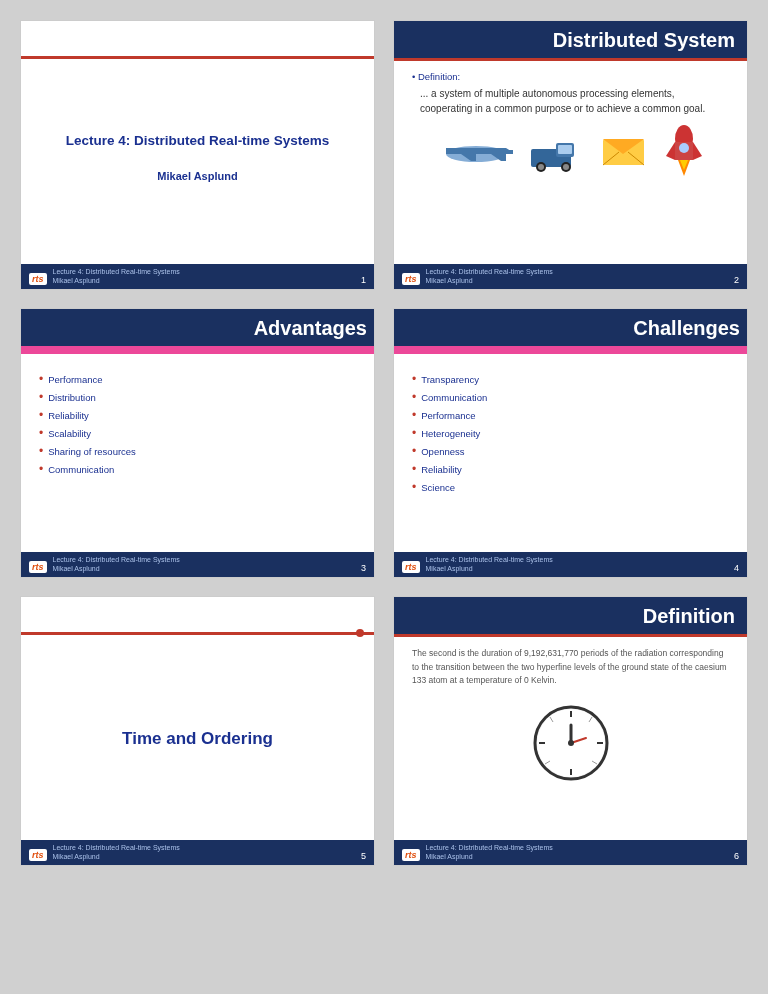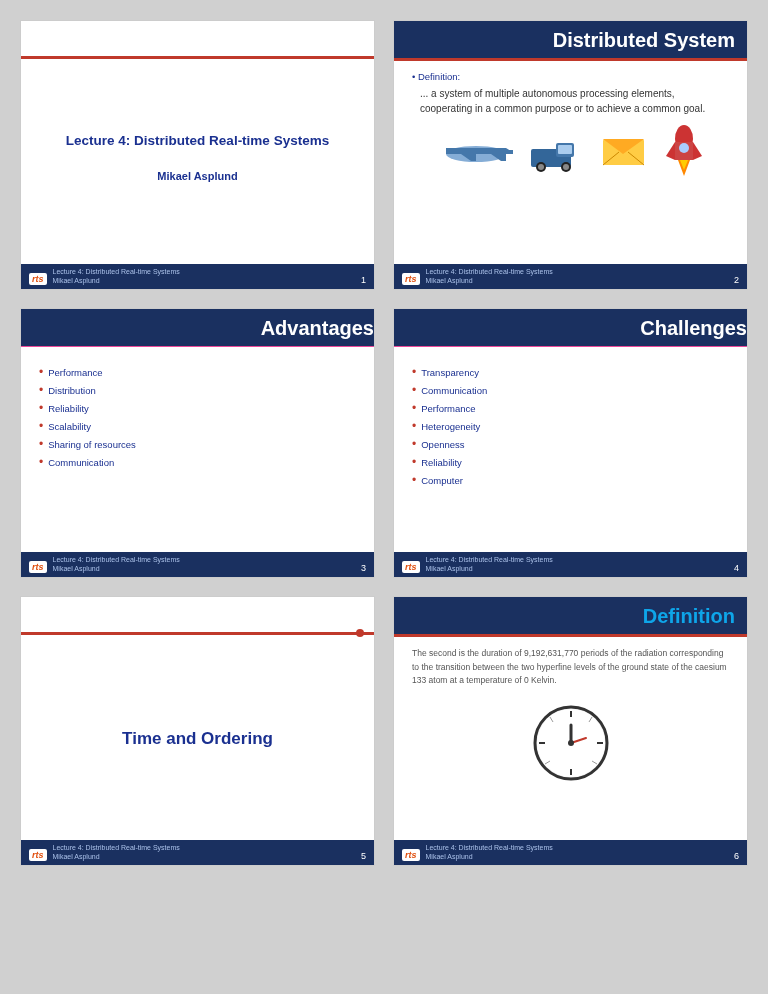--- a/index.html
+++ b/index.html
@@ -133,23 +133,23 @@
       align-items: center;
       justify-content: center;
       gap: 10px;
       margin-top: 8px;
     }
 
     
     .slide-3 .slide-title-bar,
     .slide-4 .slide-title-bar {
       background: #1a3060;
-      border-bottom: 1px solid #ec4899;
+      border-bottom: 8px solid #ec4899;
       justify-content: flex-end;
-      padding-right: 0;
+      padding-right: 7px;
     }
     .slide-3 .slide-title-bar h2,
     .slide-4 .slide-title-bar h2 {
       color: #fff;
     }
     .bullet-list {
       list-style: none;
       padding: 0;
       margin-top: 6px;
     }
@@ -183,21 +183,21 @@
       color: #1a3090;
       text-align: left;
     }
     .slide-6 .slide-title-bar {
       background: #1a3060;
       border-bottom: 3px solid #c0392b;
       justify-content: flex-end;
       padding-right: 12px;
     }
     .slide-6 .slide-title-bar h2 {
-      color: #0ea5e9;
+      color: #ffffff;
       margin-left: 17px;
     }
     .slide-6 .slide-content {
       padding-top: 10px;
     }
     .definition-text {
       font-size: 8.5px;
       color: #555;
       line-height: 1.6;
       margin-bottom: 10px;
@@ -323,21 +323,21 @@
       <h2>Challenges</h2>
     </div>
     <div class="slide-content">
       <ul class="bullet-list">
         <li>Transparency</li>
         <li>Communication</li>
         <li>Performance</li>
         <li>Heterogeneity</li>
         <li>Openness</li>
         <li>Reliability</li>
-        <li>Computer</li>
+        <li>Science</li>
       </ul>
     </div>
     <div class="slide-footer">
       <span class="footer-logo">rts</span>
       <div class="footer-text">
         <div>Lecture 4: Distributed Real-time Systems</div>
         <div>Mikael Asplund</div>
       </div>
       <span class="footer-number">4</span>
     </div>

